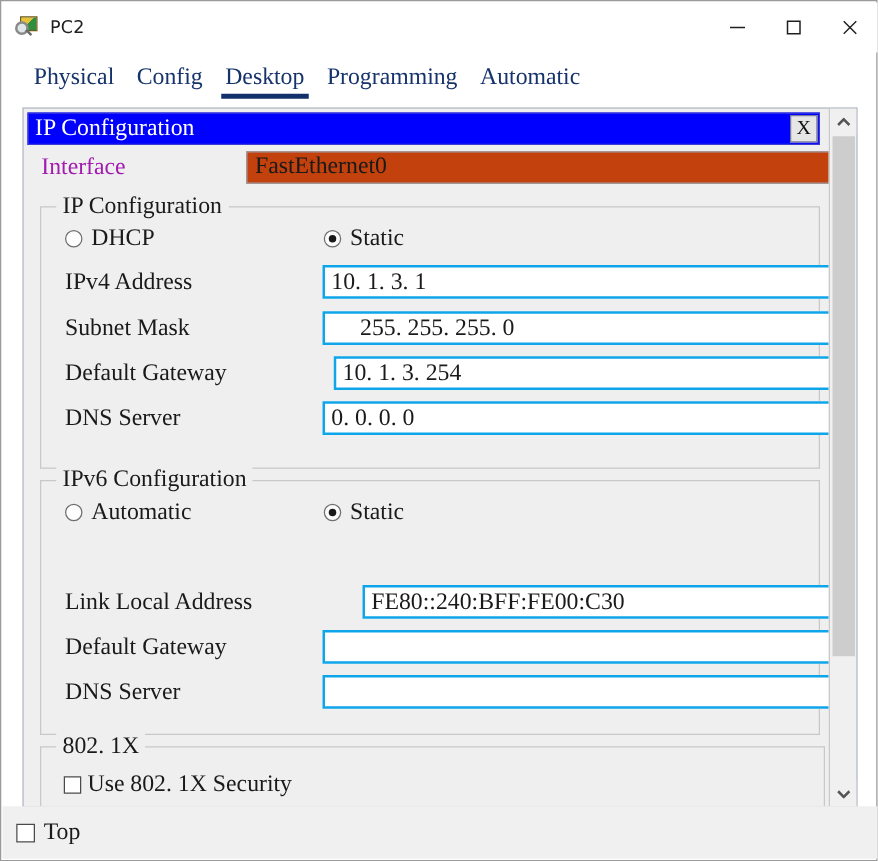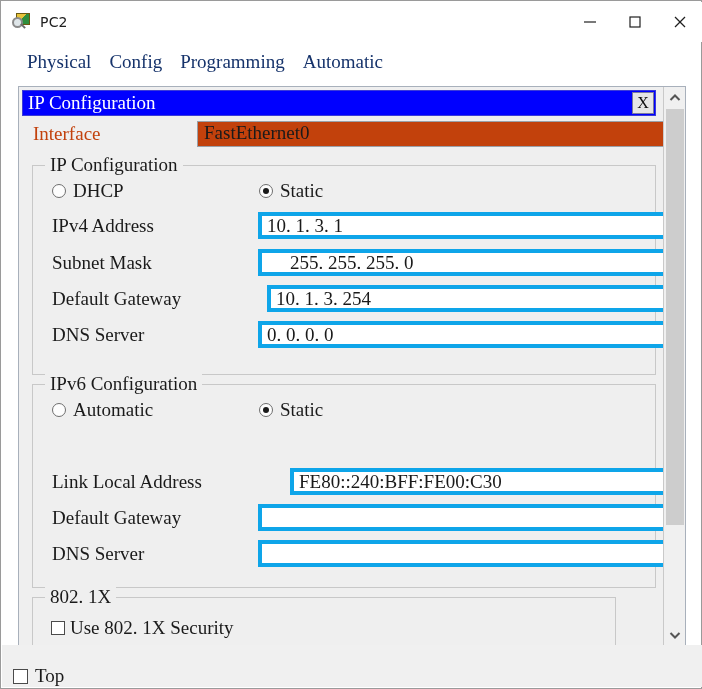--- a/index.html
+++ b/index.html
@@ -175,21 +175,21 @@
   .iface-row {
     position: absolute;
     left: 3px; top: 34px;
     width: 634px;
     height: 28px;
   }
   .iface-label {
     position: absolute;
     left: 11px; top: 2px;
     font-size: 19px;
-    color: #c2410c;
+    color: #a21caf;
   }
   .combo {
     position: absolute;
     left: 175px; top: 0px;
     width: 520px;
     height: 26px;
     box-sizing: border-box;
     background: #c2410c;
     border: 1px solid #9aa0a8;
     display: flex;
@@ -218,42 +218,42 @@
     left: 12px;
     background: #efefef;
     padding: 0 5px;
     font-size: 19px;
     color: #1a1a1a;
     white-space: nowrap;
   }
 
   .grp-ipv4 { left: 13px; top: 78px; width: 624px; height: 210px; }
   .grp-ipv6 { left: 13px; top: 297px; width: 624px; height: 204px; }
-  .grp-8021x { left: 13px; top: 510px; width: 584px; height: 60px; }
+  .grp-8021x { left: 13px; top: 510px; width: 628px; height: 60px; }
 
   
   .row {
     position: absolute;
     left: 0;
     width: 100%;
     height: 30px;
   }
   .row-label {
     position: absolute;
     left: 19px;
     top: 3px;
     font-size: 19px;
     color: #1a1a1a;
     white-space: nowrap;
   }
   .field {
     position: absolute;
     box-sizing: border-box;
     background: #ffffff;
-    border: 4px solid #0ea5e9;
+    border: 2px solid #0ea5e9;
     height: 27px;
     display: flex;
     align-items: center;
     font-size: 19px;
     color: #1a1a1a;
     padding-left: 5px;
     overflow: hidden;
     white-space: nowrap;
   }
 
@@ -346,21 +346,21 @@
 
   
   .bottombar {
     position: absolute;
     left: 1px;
     bottom: 1px;
     width: 700px;
     height: 42px;
     background: #f0f0f0;
     display: flex;
-    align-items: flex-end;
+    align-items: center;
   }
   .bottom-cb {
     display: flex;
     align-items: center;
     margin-left: 11px;
     font-size: 19px;
     color: #1a1a1a;
   }
   .bottom-cb .checkbox {
     width: 15px; height: 15px;
@@ -396,20 +396,21 @@
             <line x1="3" y1="3" x2="13" y2="13" stroke="#202020" stroke-width="1.2"></line>
             <line x1="13" y1="3" x2="3" y2="13" stroke="#202020" stroke-width="1.2"></line>
           </svg>
       </div>
     </div>
   </div>
 
   <div class="tabbar">
     <div class="tab">Physical</div>
     <div class="tab">Config</div>
+    <div class="tab active">Desktop</div>
     <div class="tab">Programming</div>
     <div class="tab">Automatic</div>
   </div>
 
   <div class="content-frame">
 
     <div class="scroll-area">
 
       <div class="panel-title">
         <div class="panel-title-text">IP Configuration</div>

